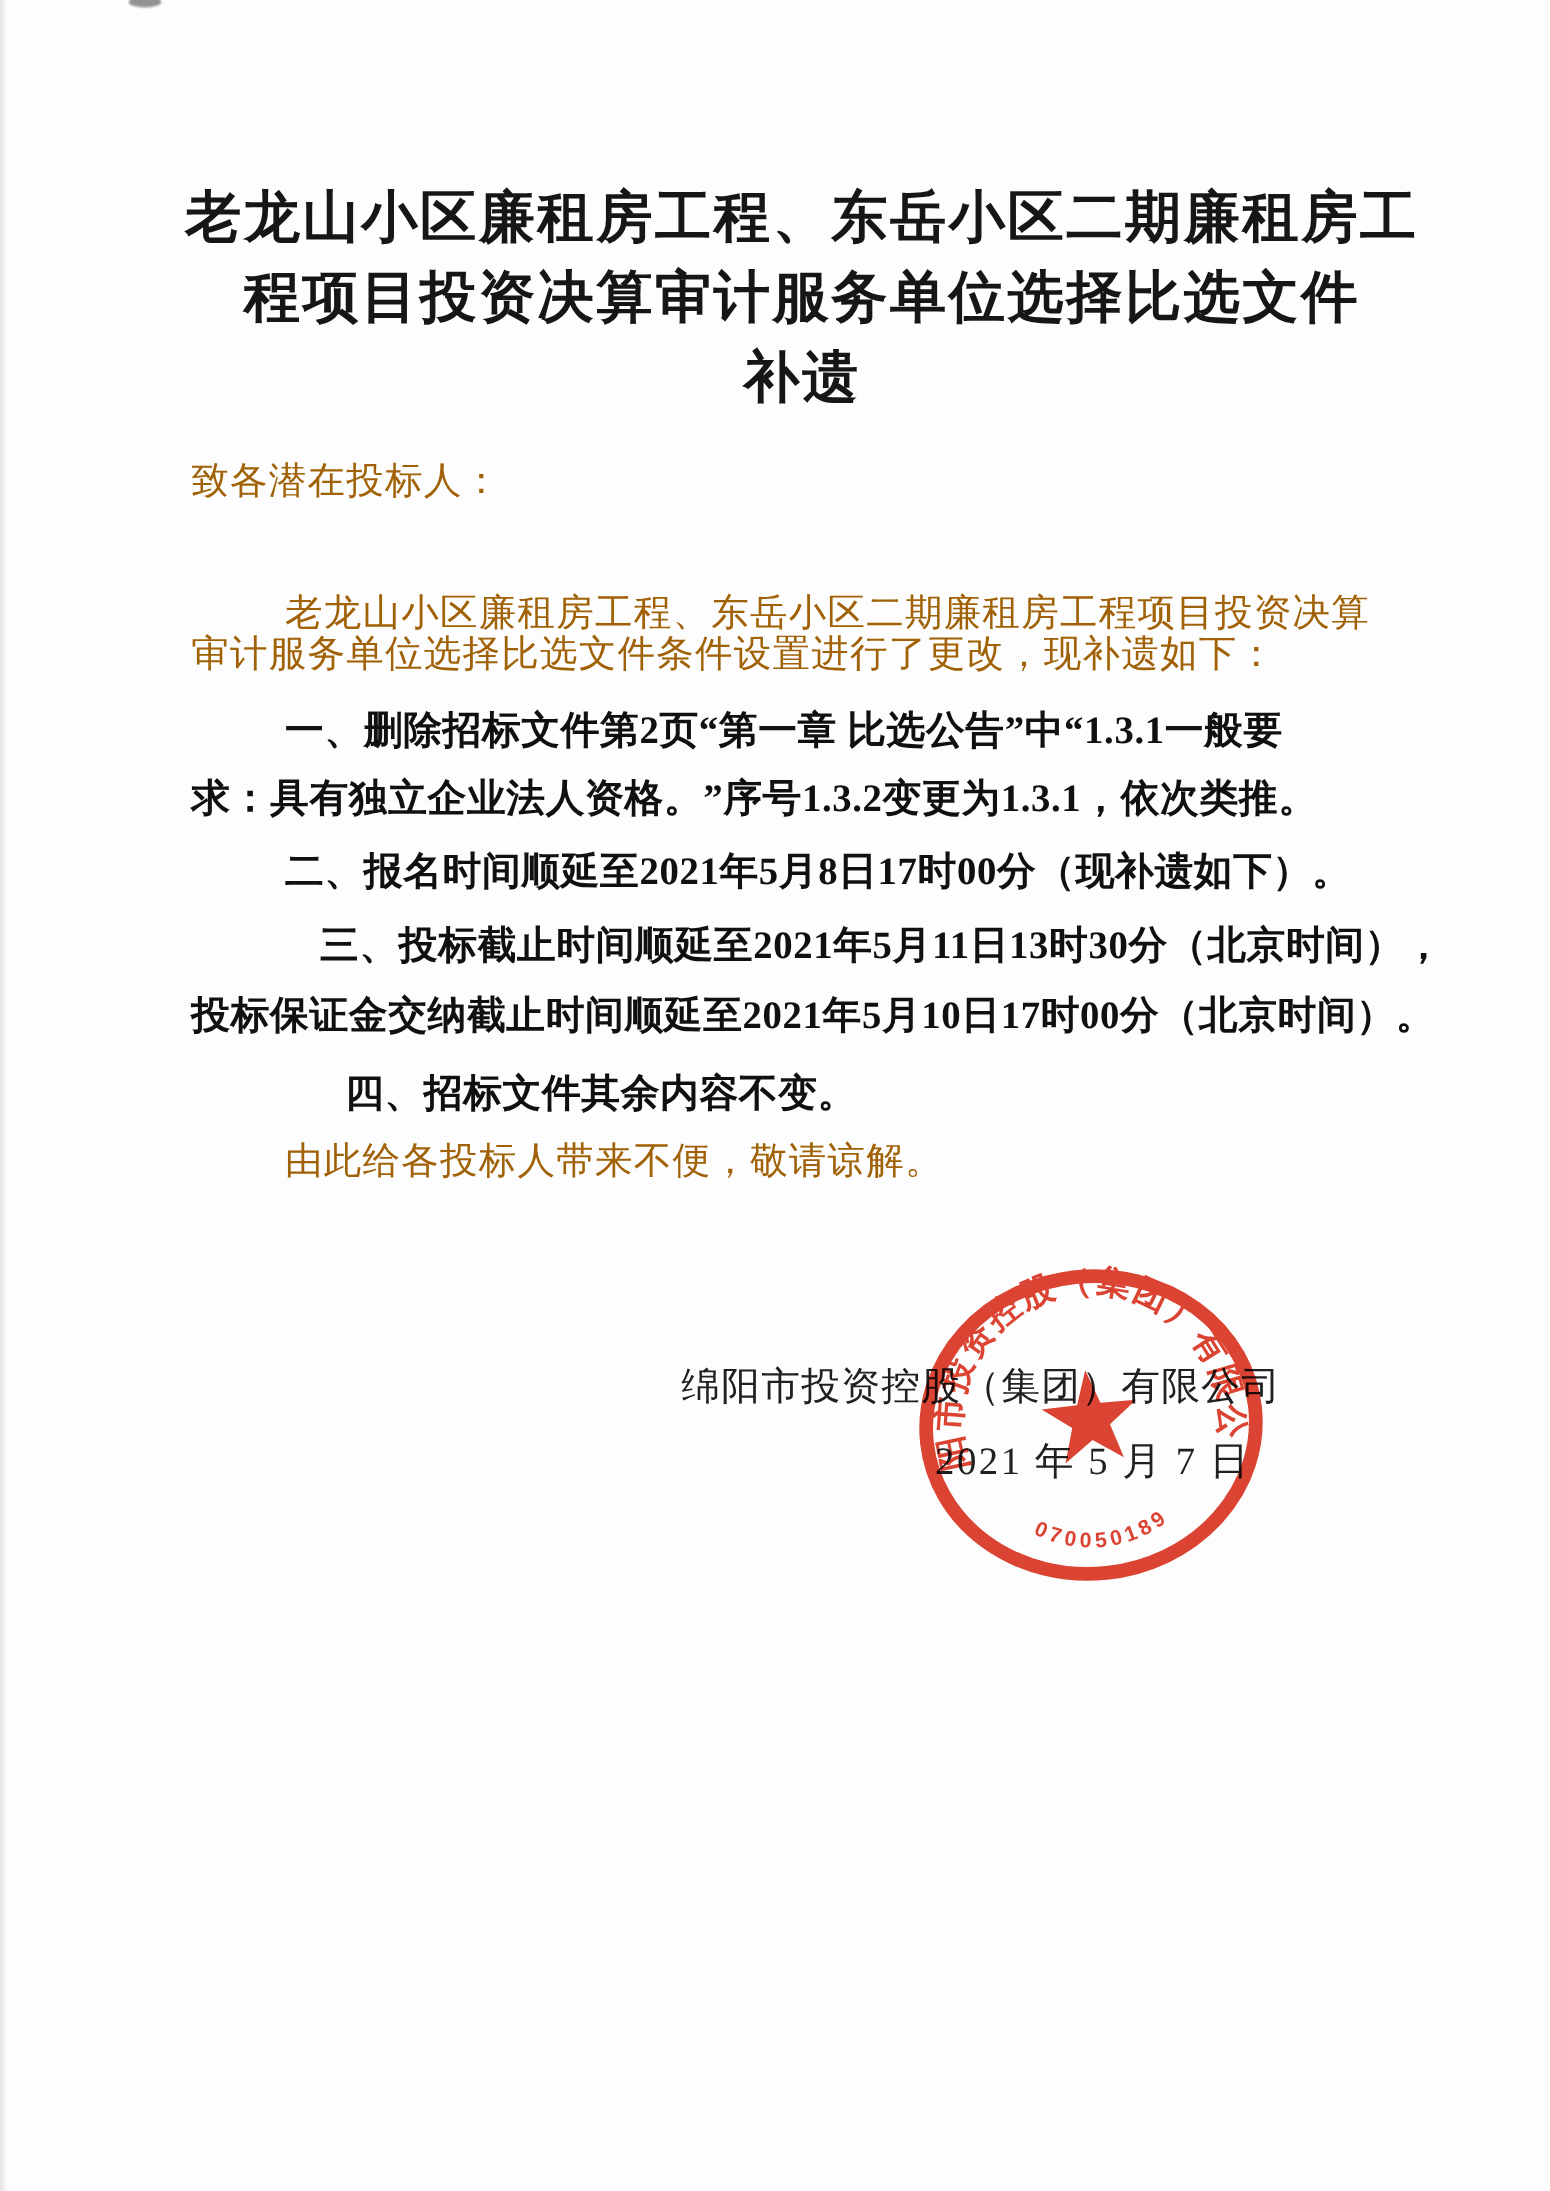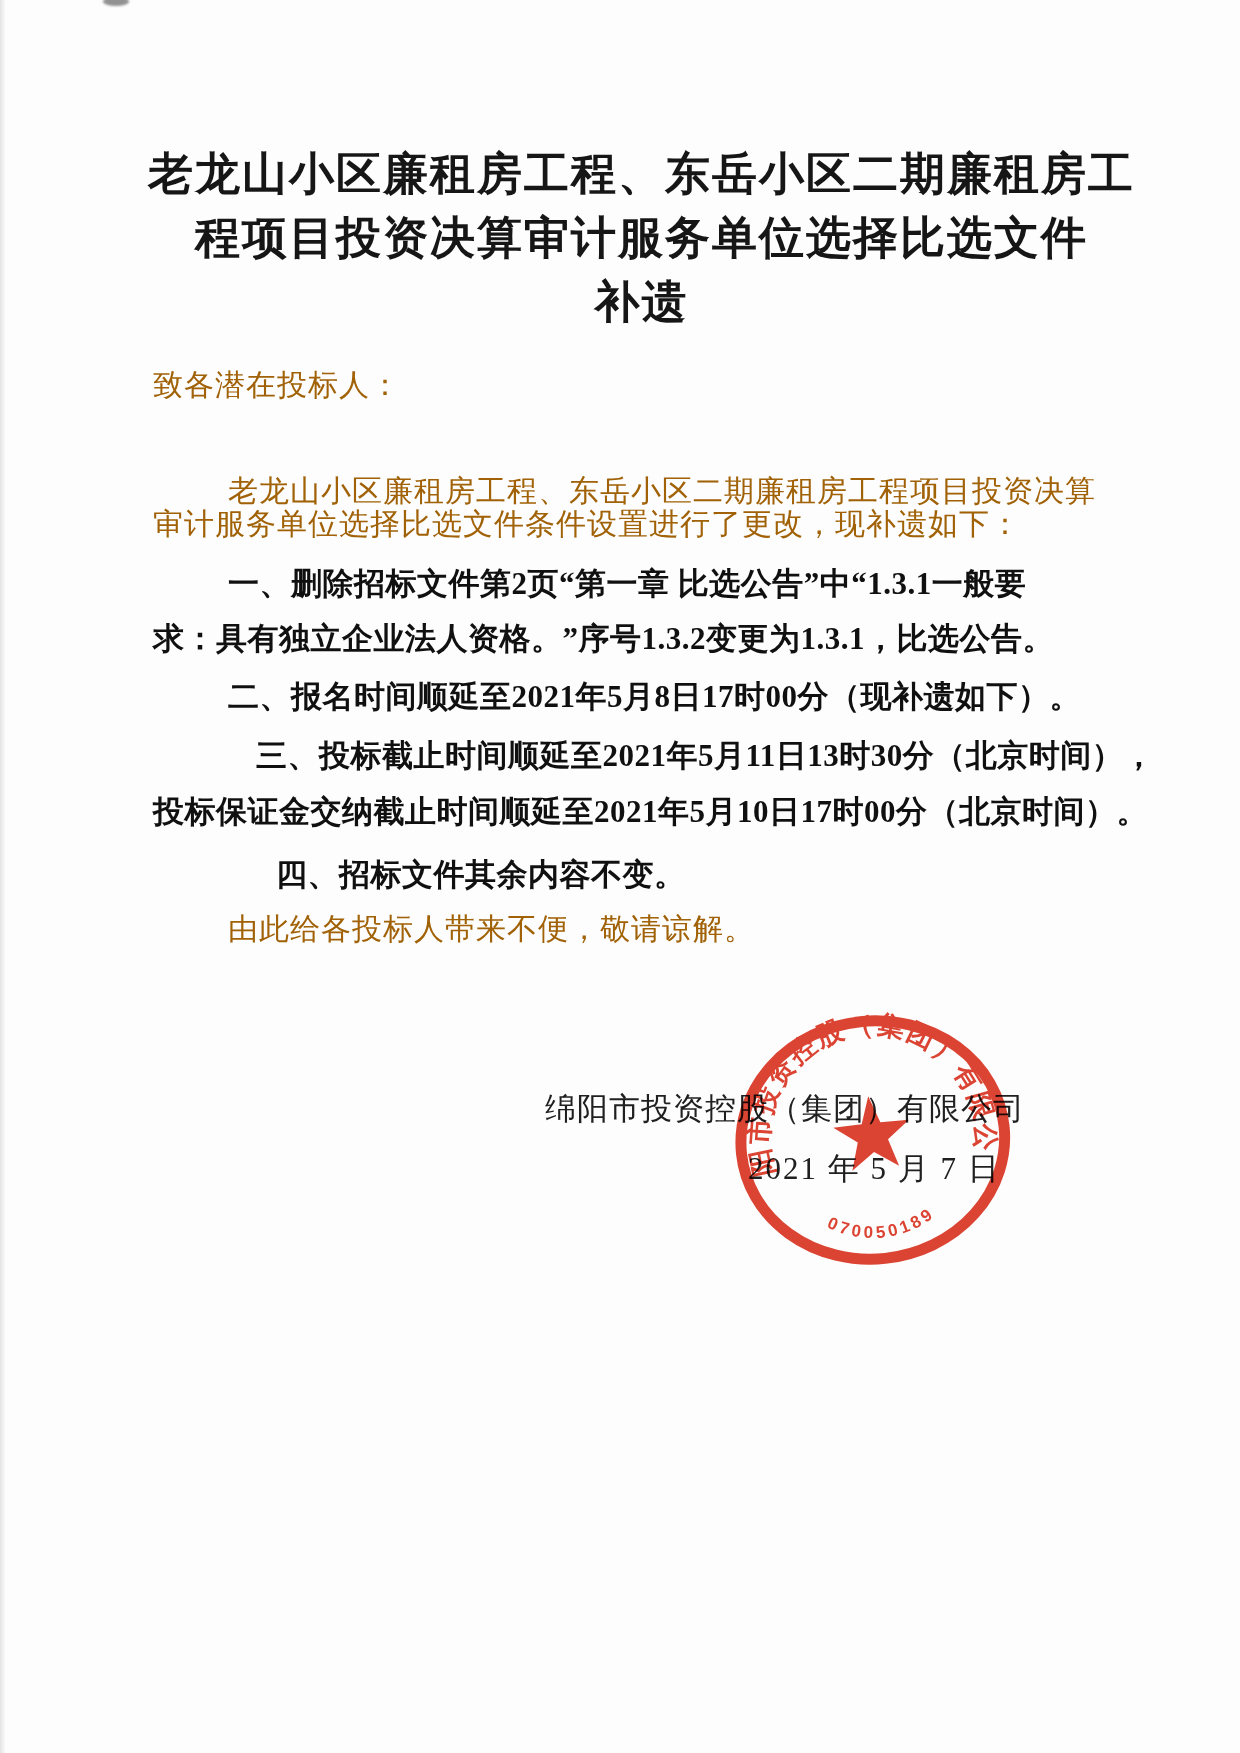--- a/index.html
+++ b/index.html
@@ -96,21 +96,21 @@
     <div class="title-line">老龙山小区廉租房工程、东岳小区二期廉租房工</div>
     <div class="title-line">程项目投资决算审计服务单位选择比选文件</div>
     <div class="title-line">补遗</div>
   </div>
 
   <div class="line serif-line" style="left:153px; top:368px;">致各潜在投标人：</div>
 
   <div class="line serif-line" style="left:228px; top:450px;margin-top:24px;">老龙山小区廉租房工程、东岳小区二期廉租房工程项目投资决算</div>
   <div class="line serif-line" style="left:153px; top:507px;">审计服务单位选择比选文件条件设置进行了更改，现补遗如下：</div>
   <div class="line hei-line" style="left:228px; top:567px;">一、删除招标文件第2页“第一章 比选公告”中“1.3.1一般要</div>
-  <div class="line hei-line" style="left:153px; top:622px;">求：具有独立企业法人资格。”序号1.3.2变更为1.3.1，比选公告。</div>
+  <div class="line hei-line" style="left:153px; top:622px;">求：具有独立企业法人资格。”序号1.3.2变更为1.3.1，依次类推。</div>
   <div class="line hei-line" style="left:228px; top:680px;">二、报名时间顺延至2021年5月8日17时00分（现补遗如下）。</div>
   <div class="line hei-line" style="left:228px; top:739px;margin-left:28px;">三、投标截止时间顺延至2021年5月11日13时30分（北京时间），</div>
   <div class="line hei-line" style="left:153px; top:795px;">投标保证金交纳截止时间顺延至2021年5月10日17时00分（北京时间）。</div>
   <div class="line hei-line" style="left:228px; top:858px;margin-left:48px;">四、招标文件其余内容不变。</div>
   <div class="line serif-line" style="left:228px; top:912px;">由此给各投标人带来不便，敬请谅解。</div>
 
   <div class="signature">绵阳市投资控股（集团）有限公司</div>
   <div class="sig-date">2021 年 5 月 7 日</div>
 
   <div class="seal">

